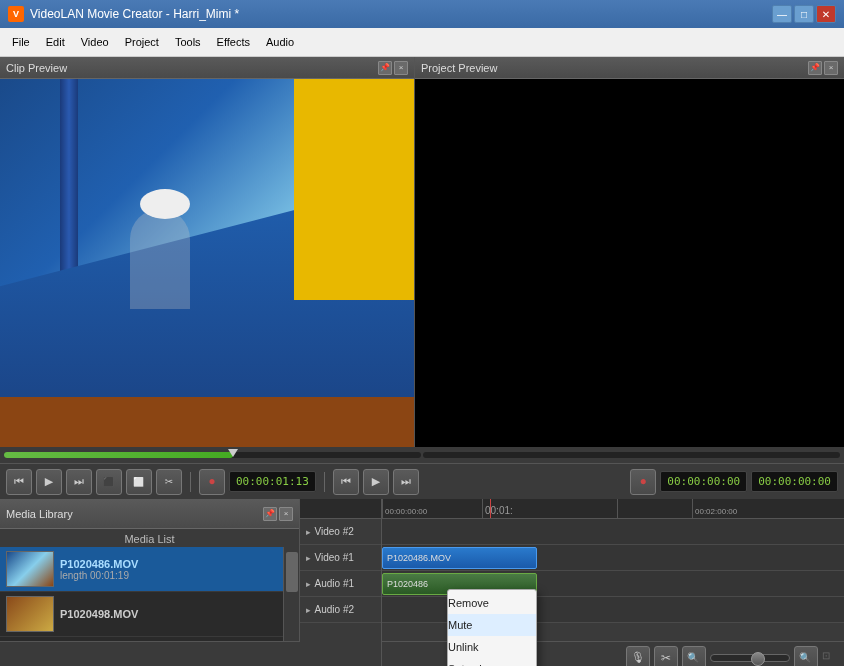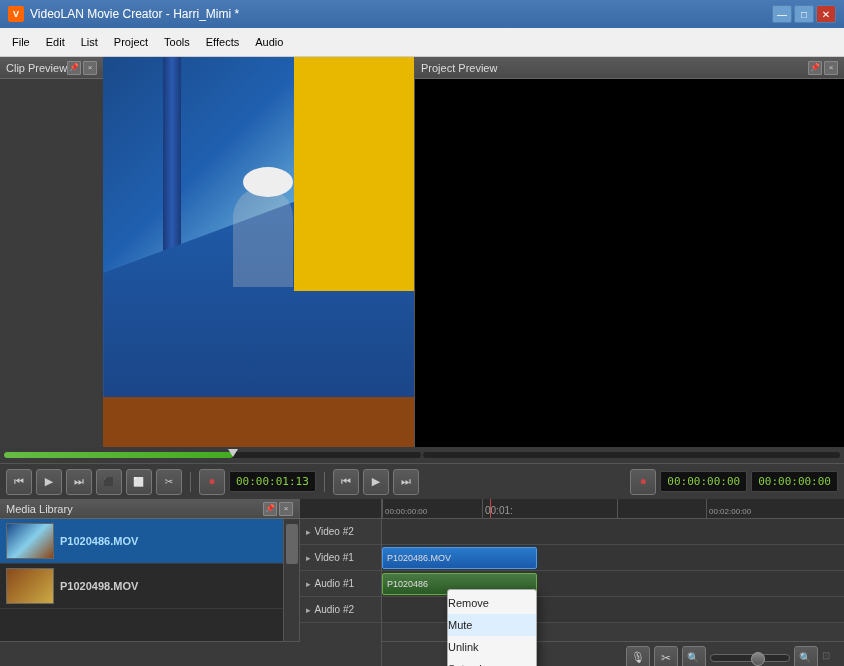--- a/index.html
+++ b/index.html
@@ -72,21 +72,21 @@
       display: flex;
       height: 390px;
       background: #3c3c3c;
     }
 
     
     .clip-preview {
       width: 415px;
       border-right: 1px solid #555;
       display: flex;
-      flex-direction: row;
+      flex-direction: column;
     }
     .panel-header {
       background: linear-gradient(to bottom, #5a5a5a, #4a4a4a);
       height: 22px;
       display: flex;
       align-items: center;
       padding: 0 6px;
       color: #ddd;
       font-size: 11px;
       border-bottom: 1px solid #666;
@@ -219,21 +219,21 @@
 
     
     .media-library {
       width: 300px;
       border-right: 1px solid #555;
       display: flex;
       flex-direction: column;
     }
     .media-lib-header {
       background: linear-gradient(to bottom, #5a5a5a, #4a4a4a);
-      height: 20px;
+      height: 30px;
       display: flex;
       align-items: center;
       padding: 0 6px;
       color: #ddd;
       font-size: 11px;
       border-bottom: 1px solid #666;
       justify-content: space-between;
     }
     .media-list-label {
       text-align: center;
@@ -446,21 +446,21 @@
   <div class="title-controls">
     <div class="title-btn">—</div>
     <div class="title-btn">□</div>
     <div class="title-btn close">✕</div>
   </div>
 </div>
 
 <div class="menu-bar">
   <div class="menu-item">File</div>
   <div class="menu-item">Edit</div>
-  <div class="menu-item">List</div>
+  <div class="menu-item">Video</div>
   <div class="menu-item">Project</div>
   <div class="menu-item">Tools</div>
   <div class="menu-item">Effects</div>
   <div class="menu-item">Audio</div>
 </div>
 
 <div class="main-content">
 
   <div class="preview-row">
 
@@ -536,28 +536,32 @@
   <div class="bottom-section" style="position:relative;">
 
     <div class="media-library">
       <div class="media-lib-header">
         <span>Media Library</span>
         <div style="display:flex;gap:2px;">
           <div class="panel-btn">📌</div>
           <div class="panel-btn">×</div>
         </div>
       </div>
+      <div class="media-list-label">Media List</div>
       <div class="media-list-area">
         <div class="media-list-content">
           <div class="media-item">
             <div class="media-thumb">
               <div style="width:100%;height:100%;background:linear-gradient(135deg,#1a4a8a,#87CEEB,#8B4513);"></div>
             </div>
             <div class="media-info">
               <div class="media-name">P1020486.MOV</div>
+              <div class="media-length">
+                <span>length</span>&nbsp;<span>00:01:19</span>
+              </div>
             </div>
           </div>
           <div class="media-item-2">
             <div class="media-thumb-2"></div>
             <div class="media-info">
               <div class="media-name" style="color:#ccc;">P1020498.MOV</div>
             </div>
           </div>
         </div>
         <div class="scrollbar-v">
@@ -593,21 +597,21 @@
         <div class="timeline-ruler">
           <div class="ruler-tick" style="left:0px;">
             <span style="font-size:8px;color:#999;">00:00:00:00</span>
           </div>
           <div class="ruler-tick" style="left:100px;">
             <span style="font-size:10px;color:#999;">00:01:</span>
           </div>
           <div class="ruler-tick" style="left:235px;">
             <span style="font-size:8px;color:#999;"></span>
           </div>
-          <div class="ruler-tick" style="left:324px;">
+          <div class="ruler-tick" style="left:310px;">
             <span style="font-size:8px;color:#999;">00:02:00:00</span>
           </div>
 
           <div class="playhead" style="left:108px;"></div>
         </div>
 
         <div class="track-row"></div>
 
         <div class="track-row">
           <div class="track-clip" style="left:0px;width:155px;">

